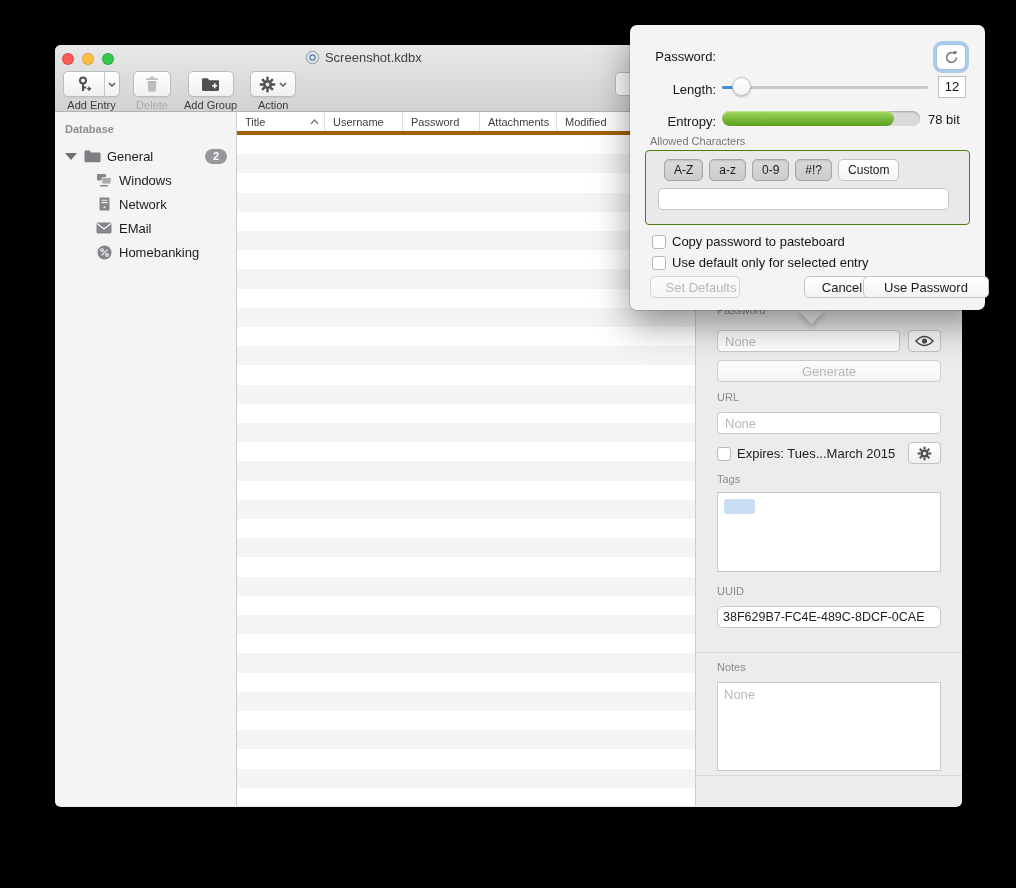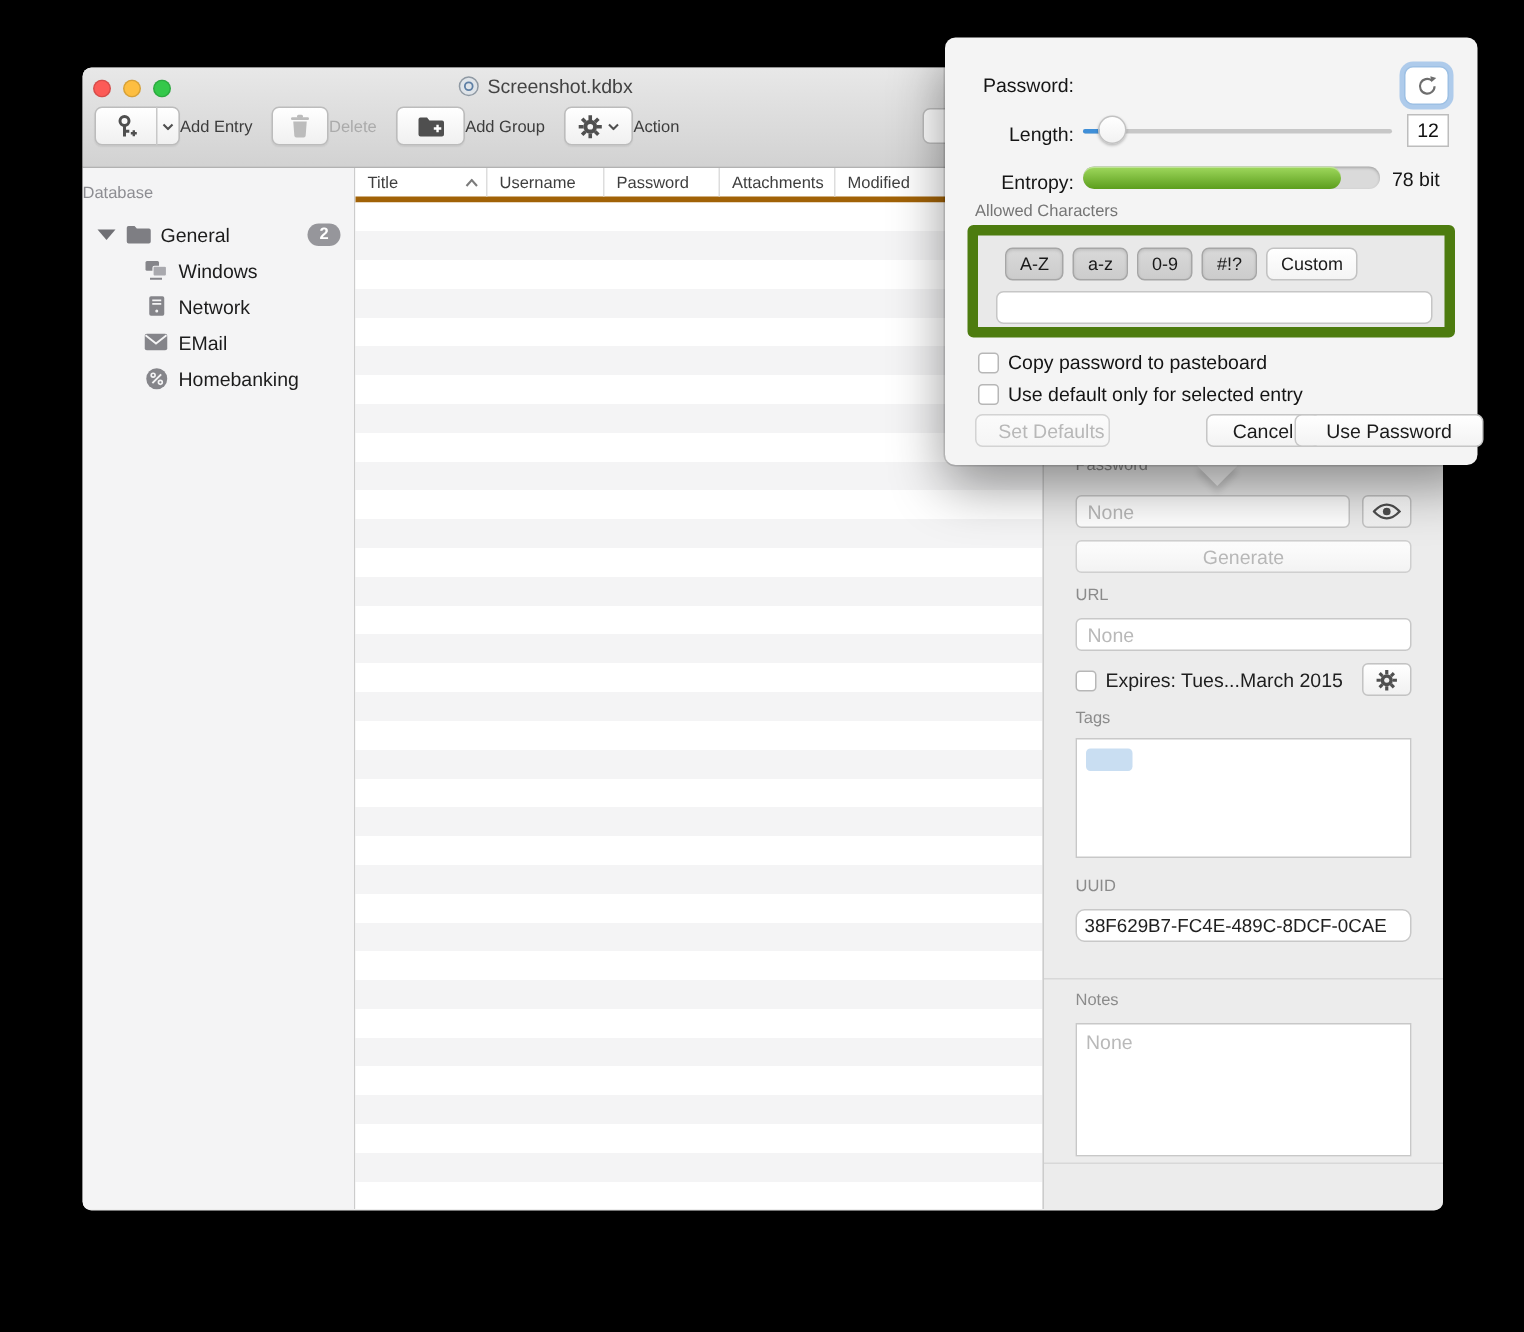--- a/index.html
+++ b/index.html
@@ -12,39 +12,39 @@
     box-shadow:0 20px 50px rgba(0,0,0,.6), 0 0 0 1px rgba(0,0,0,.35); }
 
   .titlebar { position:relative; height:67px; background:linear-gradient(#e8e8e8,#d2d2d2);
     border-bottom:1px solid #b2b2b2; }
   .traffic { position:absolute; left:7px; top:8px; display:flex; gap:8px; }
   .light { width:12px; height:12px; border-radius:50%; border:1px solid rgba(0,0,0,.15); }
   .win-title { position:absolute; top:5px; left:0; width:68%; text-align:center; font-size:13px;
     color:#434343; display:flex; align-items:center; justify-content:center; gap:5px; }
 
   .toolbar { position:absolute; left:8px; top:26px; display:flex; gap:13px; align-items:flex-start; }
-  .tb-group { display:flex; flex-direction:row; align-items:center; }
+  .tb-group { display:flex; flex-direction:column; align-items:center; }
   .tb-btn { height:26px; background:linear-gradient(#ffffff,#f0f0f0); border:1px solid #bcbcbc;
     border-radius:5px; display:flex; align-items:center; justify-content:center; box-shadow:0 1px 1px rgba(0,0,0,.06); }
   .tb-split { display:flex; }
   .tb-seg-main { width:41px; height:26px; display:flex; align-items:center; justify-content:center;
     border-right:1px solid #c8c8c8; }
   .tb-seg-arrow { width:14px; height:26px; display:flex; align-items:center; justify-content:center; }
   .tb-single { width:38px; }
   .tb-wide { width:46px; gap:3px; }
   .tb-label { margin-top:2px; font-size:11px; color:#3c3c3c; }
   .tb-label.disabled { color:#ababab; }
   .search-sliver { position:absolute; left:560px; top:27px; width:42px; height:24px;
     background:#fff; border:1px solid #bdbdbd; border-radius:5px; }
 
   .main { display:flex; height:694px; }
 
   
   .sidebar { width:182px; background:#f4f4f5; border-right:1px solid #cccccc; padding-top:11px; }
-  .src-header { font-size:11px; font-weight:normal; color:#8d8d92; }
+  .src-header { font-size:11px; font-weight:bold; color:#8d8d92; padding-left:10px; }
   .tree { margin-top:9px; }
   .tree-row { height:24px; display:flex; align-items:center; font-size:13px; color:#1c1c1c; }
   .tree-root { padding-left:10px; }
   .tree-child { padding-left:40px; }
   .disclosure { width:0; height:0; border-left:6px solid transparent; border-right:6px solid transparent;
     border-top:7px solid #6f6f74; margin-right:6px; }
   .tree-icon { width:18px; height:16px; display:flex; align-items:center; justify-content:center; margin-right:6px; }
   .badge { margin-left:auto; margin-right:9px; background:#96969b; color:#fff; font-size:11px; font-weight:bold;
     border-radius:9px; min-width:22px; height:15px; display:flex; align-items:center; justify-content:center; }
 
@@ -99,21 +99,21 @@
     border:1px solid #c2c2c2; border-radius:50%; box-shadow:0 1px 2px rgba(0,0,0,.25); }
   .len-box { position:absolute; left:308px; top:51px; width:28px; height:22px; background:#fff;
     border:1px solid #bdbdbd; font-size:13px; color:#111; text-align:center; line-height:20px; }
   .ent-bar { position:absolute; left:92px; top:86px; width:198px; height:15px; background:#dadada;
     border-radius:8px; box-shadow:inset 0 1px 2px rgba(0,0,0,.25); overflow:hidden; }
   .ent-fill { height:100%; border-radius:8px; background:linear-gradient(#a0d95e,#5c9e1d); 
     box-shadow:inset 0 1px 0 rgba(255,255,255,.35); }
   .ent-bits { position:absolute; left:298px; top:87px; font-size:13px; color:#151515; }
   .allowed-label { position:absolute; left:20px; top:110px; font-size:11px; color:#757575; }
   .groupbox { position:absolute; left:15px; top:125px; width:325px; height:75px; background:#e9e9e9;
-    border-radius:4px; border:7px solid #4d7c0f; }
+    border-radius:4px; border:1px solid #4d7c0f; }
   .seg-row { position:absolute; left:18px; top:8px; display:flex; gap:6px; }
   .seg-btn { height:22px; border-radius:5px; font-size:12px; color:#1a1a1a; display:flex; align-items:center;
     justify-content:center; background:linear-gradient(#ffffff,#f4f4f4); border:1px solid #c2c2c2; padding:0 9px; }
   .seg-btn.pressed { background:linear-gradient(#d9d9d9,#cccccc); border:1px solid #a6a6a6;
     box-shadow:inset 0 1px 2px rgba(0,0,0,.12); }
   .custom-field { position:absolute; left:12px; top:37px; width:291px; height:22px; background:#fff;
     border:1px solid #c6c6c6; border-radius:5px; outline:none; font-size:12px; padding:0 6px; }
   .pop-chk-row { position:absolute; left:22px; display:flex; align-items:center; gap:6px; font-size:13px; color:#141414; }
   .pop-btn { position:absolute; top:251px; height:22px; background:linear-gradient(#ffffff,#f3f3f3);
     border:1px solid #c6c6c6; border-radius:5px; font-size:13px; color:#1b1b1b; display:flex;

